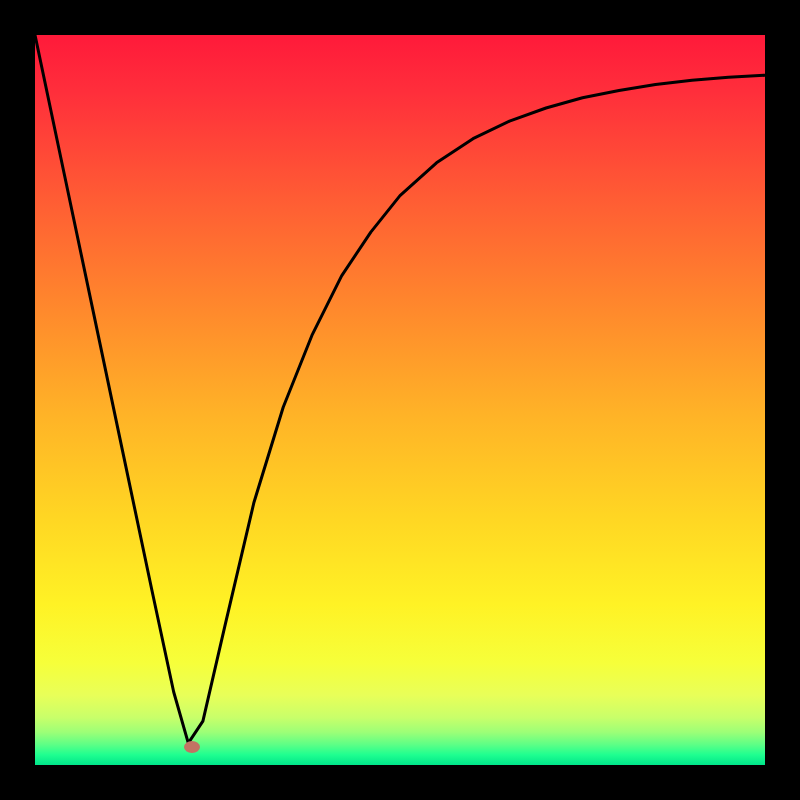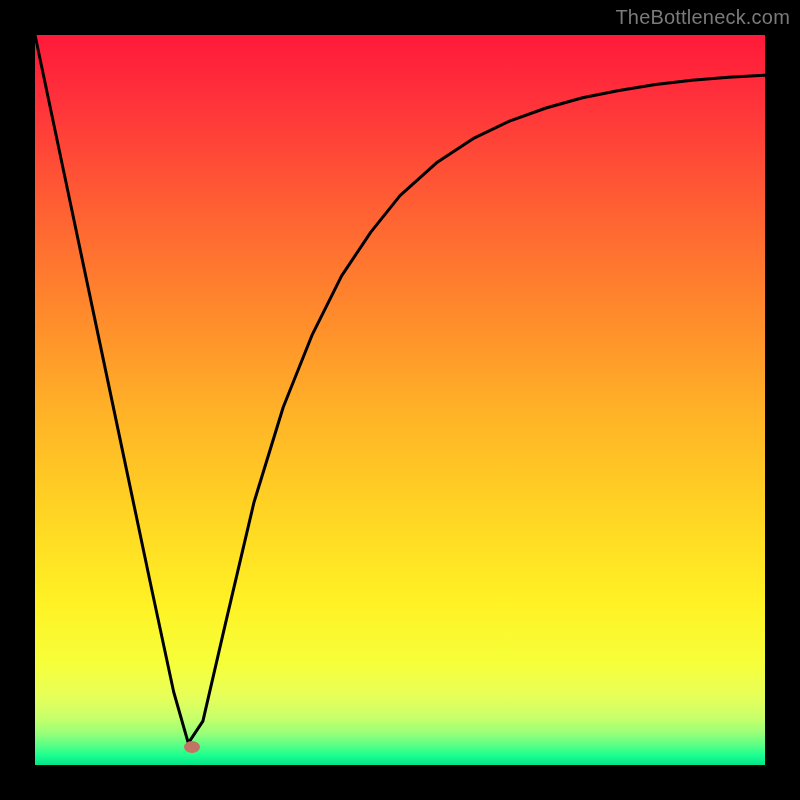--- a/index.html
+++ b/index.html
@@ -46,21 +46,20 @@
     right: 10px;
     font: 20px Arial, Helvetica, sans-serif;
     color: #7a7a7a;
     letter-spacing: 0.2px;
   }
 </style>
 </head>
 <body>
 
 <div class="frame">
-  <div class="watermark">TheBottleneck.com</div>
   <div class="plot" id="plot">
     <svg class="gradient" id="grad-svg" viewBox="0 0 730 730" preserveAspectRatio="none">
       <defs>
         <linearGradient id="bg" x1="0" y1="0" x2="0" y2="1">
             <stop offset="0.00%" stop-color="#ff1a3a"></stop>
             <stop offset="8.00%" stop-color="#ff2f3b"></stop>
             <stop offset="22.00%" stop-color="#ff5b34"></stop>
             <stop offset="38.00%" stop-color="#ff8a2c"></stop>
             <stop offset="52.00%" stop-color="#ffb327"></stop>
             <stop offset="66.00%" stop-color="#ffd623"></stop>

